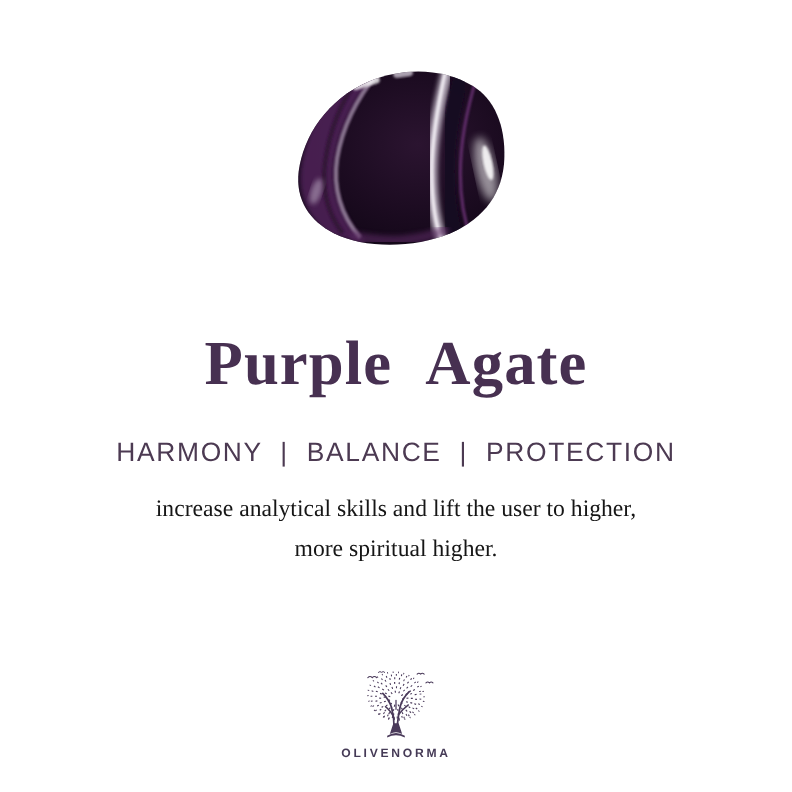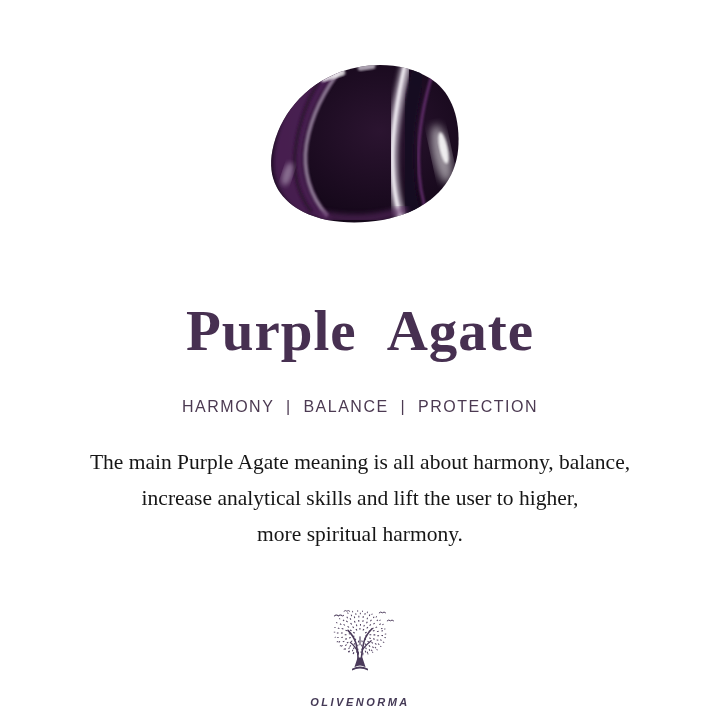--- a/index.html
+++ b/index.html
@@ -26,21 +26,21 @@
     font-weight:bold;
     letter-spacing:1px;
     word-spacing:18px;
     color:#473051;
   }
   .tagline{
     position:absolute;
     top:398px;left:0;right:0;
     text-align:center;
     font-family:"Liberation Sans", sans-serif;
-    font-size:16px;
+    font-size:24px;
     letter-spacing:1.5px;
     color:#4c3a52;
     white-space:pre;
   }
   .desc{
     position:absolute;
     top:444px;left:0;right:0;
     text-align:center;
     font-family:"Liberation Serif", serif;
     font-size:21.5px;
@@ -51,27 +51,26 @@
     white-space:pre;
   }
   .logo{
     position:absolute;
     top:608px;left:0;right:0;
     display:flex;
     flex-direction:column;
     align-items:center;
   }
   .brand-name{
-    margin-top:20px;
+    margin-top:3px;
     font-family:"Liberation Sans", sans-serif;
     font-size:11px;
     font-weight:bold;
     letter-spacing:2.5px;
     color:#453a56;
-    font-style:italic;
   }
 </style>
 </head>
 <body>
 
 <div class="page">
 
   <div class="stone">
     <svg width="205" height="172" viewBox="0 0 205 172">
       <defs>
@@ -122,23 +121,22 @@
         <path d="M62,158 C92,166 124,164 150,152" stroke="#5c2a63" stroke-width="9" fill="none" opacity="0.6" filter="url(#b2)"></path>
       </g>
     </svg>
   </div>
 
   <h1 class="title">Purple Agate</h1>
 
   <div class="tagline">HARMONY  |  BALANCE  |  PROTECTION</div>
 
   <div class="desc">
-    <div class="desc-line">The main Purple Agate meaning is all about harmony, balance,</div>
     <div class="desc-line">increase analytical skills and lift the user to higher,</div>
-    <div class="desc-line">more spiritual harmony.</div>
+    <div class="desc-line">more spiritual higher.</div>
   </div>
 
   <div class="logo">
     <svg width="80" height="68" viewBox="0 0 100 85">
       <g stroke="#4a3a5a" fill="none">
 
         <circle cx="50" cy="34" r="8" stroke-width="2.2" stroke-dasharray="1.3 3.2"></circle>
         <circle cx="50" cy="34" r="13" stroke-width="2.2" stroke-dasharray="1.2 3.6" transform="rotate(14 50 34)"></circle>
         <circle cx="50" cy="34" r="18" stroke-width="2.2" stroke-dasharray="1.3 3.9" transform="rotate(-20 50 34)"></circle>
         <ellipse cx="50" cy="33" rx="23" ry="22" stroke-width="2.2" stroke-dasharray="1.2 4.2" transform="rotate(30 50 33)"></ellipse>

